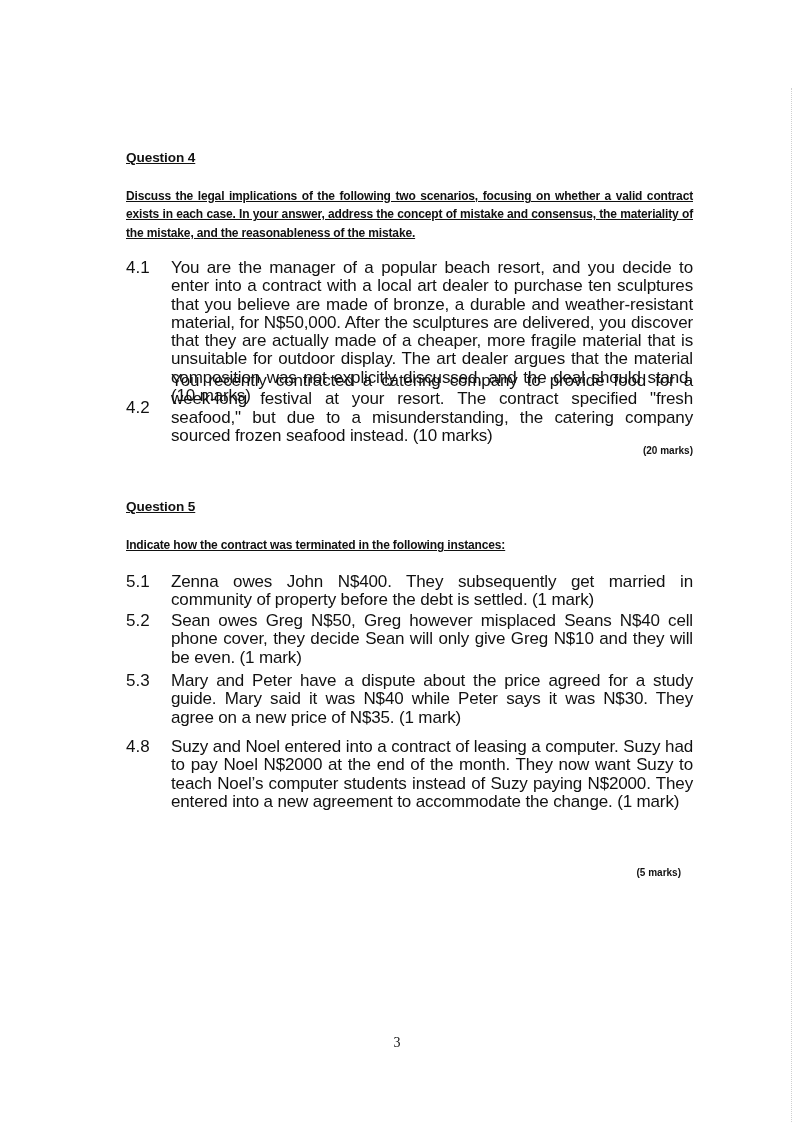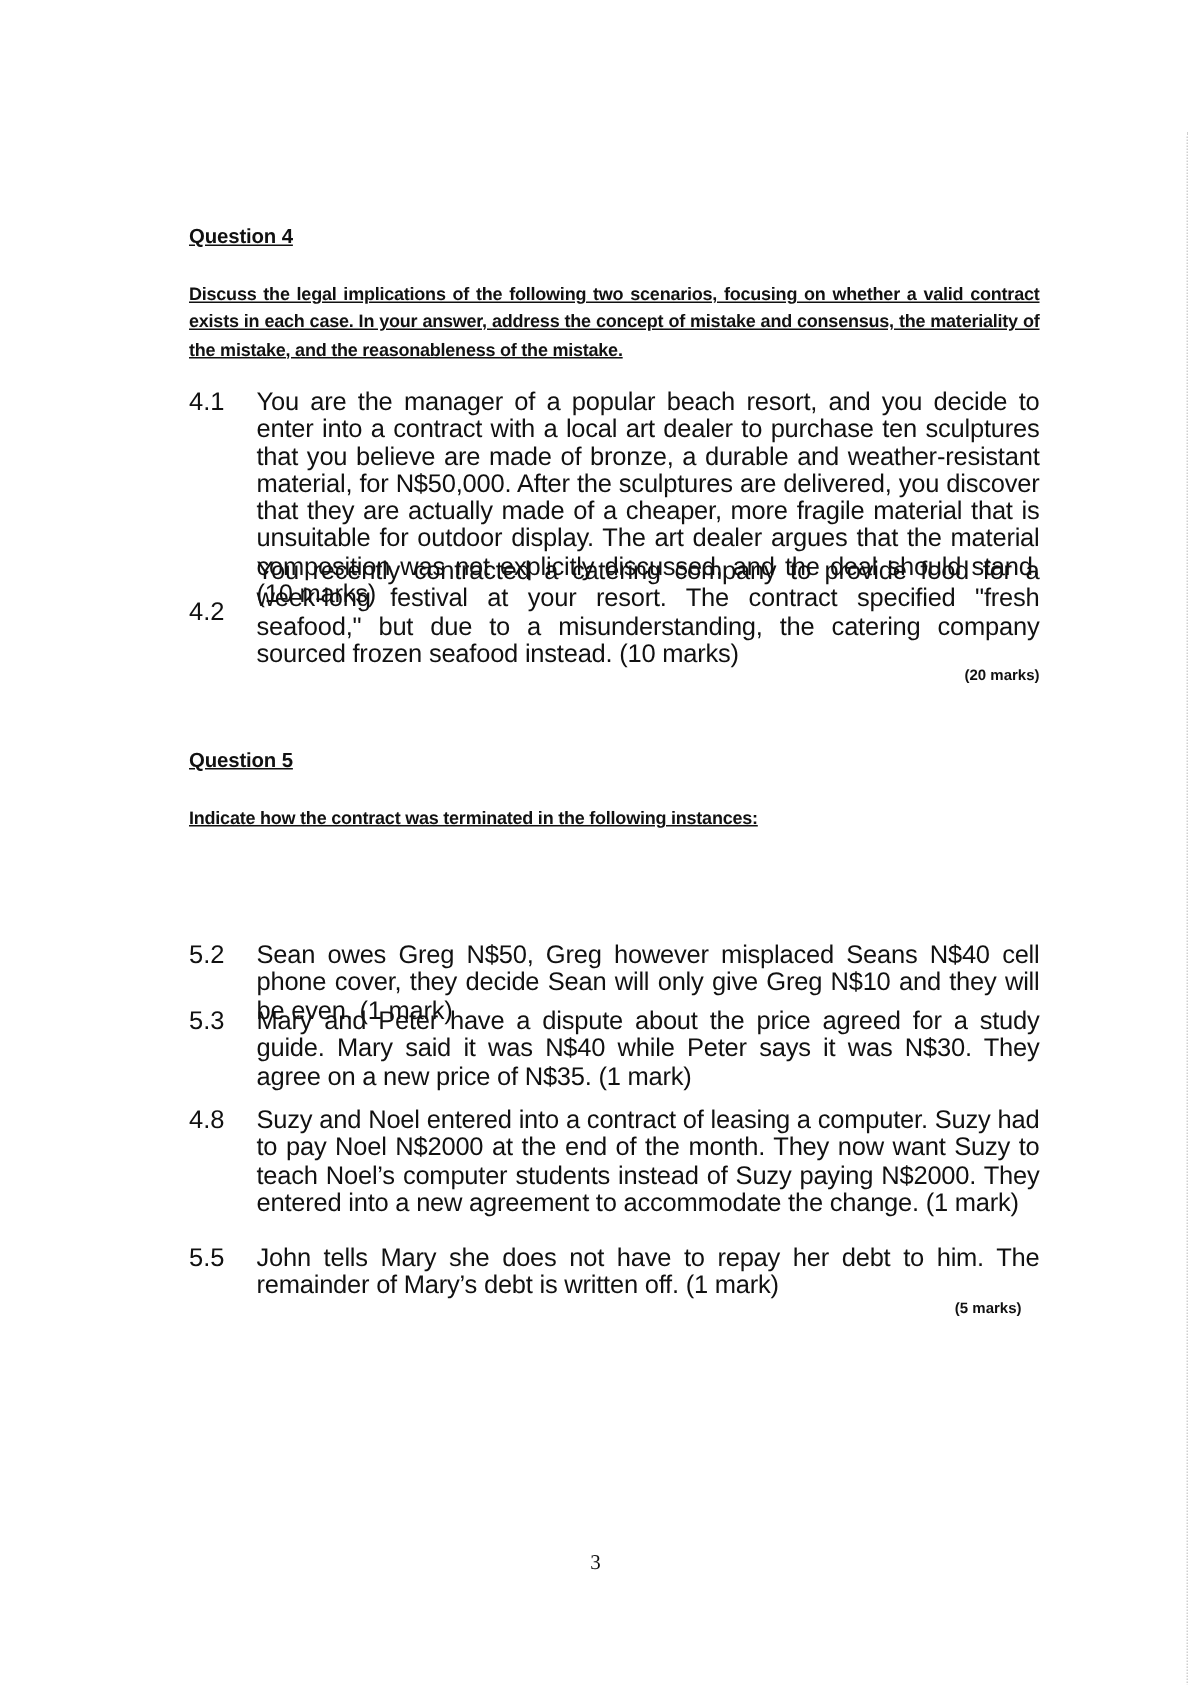--- a/index.html
+++ b/index.html
@@ -35,37 +35,37 @@
   <div class="abs item" style="top:324px;align-items:center;">
     <span class="num">4.2</span>
     <span class="body">You recently contracted a catering company to provide food for a week-long festival at your resort. The contract specified "fresh seafood," but due to a misunderstanding, the catering company sourced frozen seafood instead. (10 marks)</span>
   </div>
 
   <div class="abs total" style="top:397px; left:560px; width:133px;">(20 marks)</div>
 
   <div class="abs heading" style="top:451px;">Question 5</div>
   <div class="abs instr" style="top:488px;">Indicate how the contract was terminated in the following instances:</div>
 
+  <div class="abs item" style="top:525px;">
+    <span class="num">5.1</span>
+    <span class="body">Zenna owes John N$400. They subsequently get married in community of property before the debt is settled. (1 mark)</span>
+  </div>
 
-  <div class="abs item" style="top:580px;">
+  <div class="abs item" style="top:564px;">
     <span class="num">5.2</span>
     <span class="body">Sean owes Greg N$50, Greg however misplaced Seans N$40 cell phone cover, they decide Sean will only give Greg N$10 and they will be even. (1 mark)</span>
   </div>
 
   <div class="abs item" style="top:624px;">
     <span class="num">5.3</span>
     <span class="body">Mary and Peter have a dispute about the price agreed for a study guide. Mary said it was N$40 while Peter says it was N$30. They agree on a new price of N$35. (1 mark)</span>
   </div>
 
   <div class="abs item" style="top:690px;">
     <span class="num">4.8</span>
     <span class="body">Suzy and Noel entered into a contract of leasing a computer. Suzy had to pay Noel N$2000 at the end of the month. They now want Suzy to teach Noel’s computer students instead of Suzy paying N$2000. They entered into a new agreement to accommodate the change. (1 mark)</span>
   </div>
 
-  <div class="abs item" style="top:782px;">
-    <span class="num">5.5</span>
-    <span class="body">John tells Mary she does not have to repay her debt to him. The remainder of Mary’s debt is written off. (1 mark)</span>
-  </div>
 
   <div class="abs total" style="top:819px; left:560px; width:121px;">(5 marks)</div>
 
   <div class="abs page-num">3</div>
 </div>
 
 </body></html>

